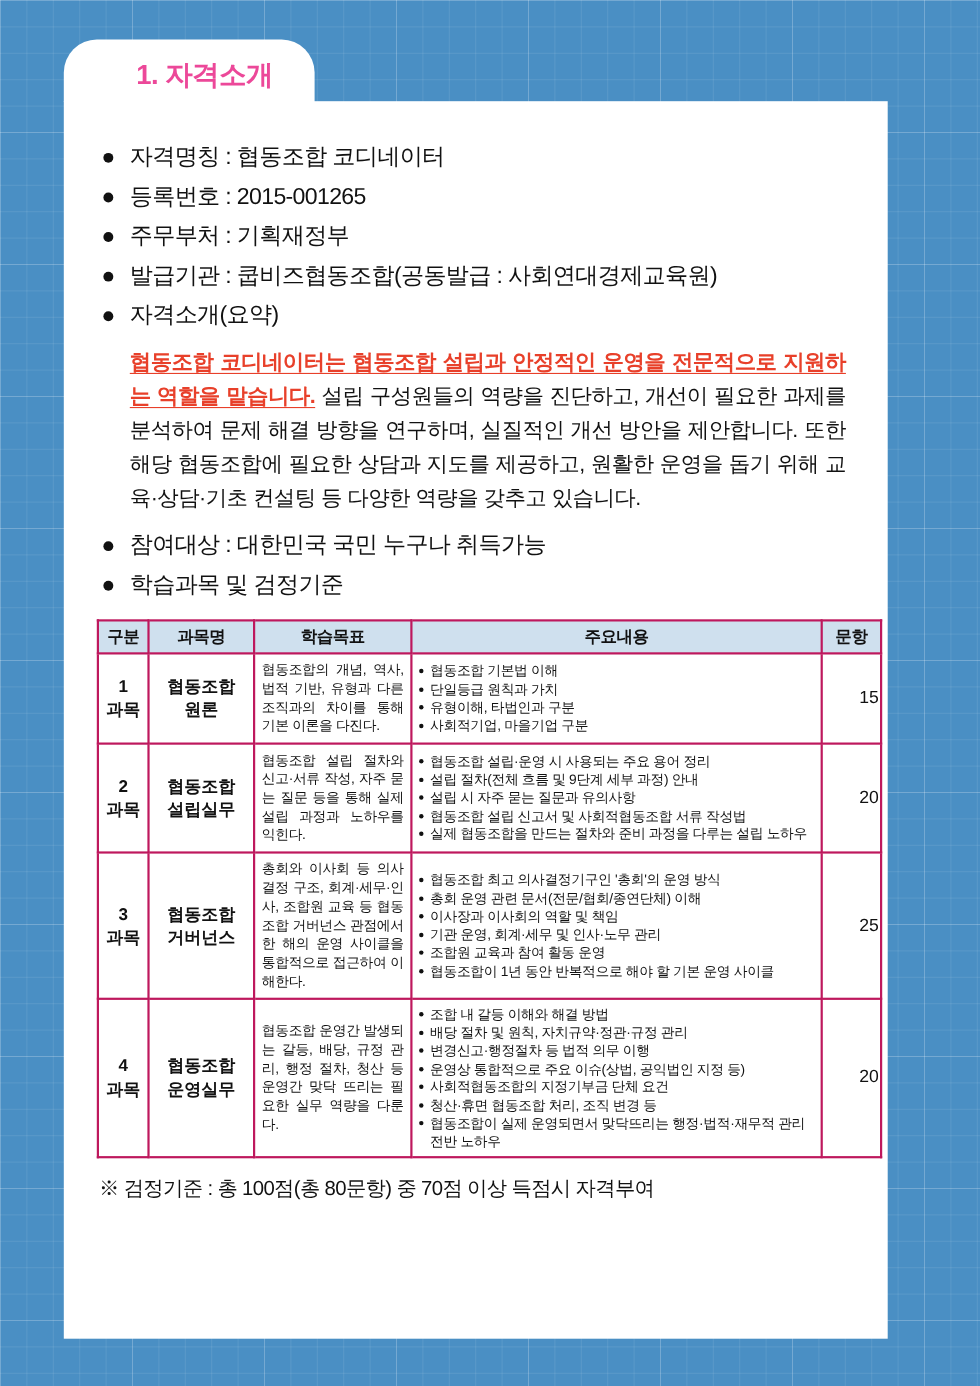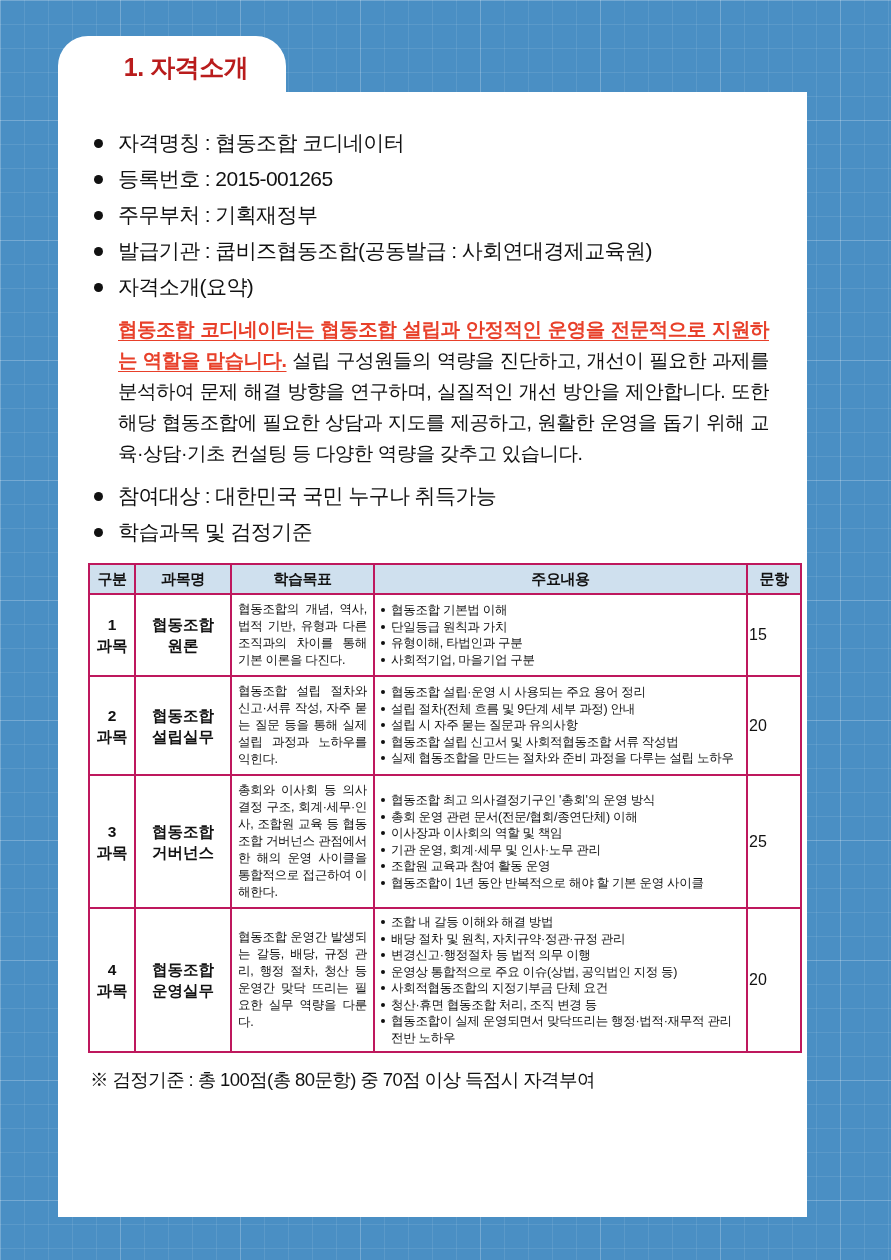--- a/index.html
+++ b/index.html
@@ -28,21 +28,21 @@
     width: 228px;
     height: 62px;
     background: #ffffff;
     border-radius: 30px 30px 6px 6px;
     z-index: 3;
     display: flex;
     align-items: center;
     justify-content: center;
   }
   .title-chip .chip-text {
-    color: #b91c1c;
+    color: #ec4899;
     font-size: 25px;
     font-weight: bold;
     letter-spacing: -0.5px;
     margin-left: 28px;
   }
 
   
   .card {
     position: absolute;
     left: 58px;
@@ -162,21 +162,21 @@
     content: "";
     position: absolute;
     left: 2px;
     top: 6px;
     width: 4px;
     height: 4px;
     border-radius: 50%;
     background: #111;
   }
   td.c-count {
-    text-align: left;
+    text-align: right;
     font-size: 16px;
     color: #111;
   }
 
   .note {
     margin: 14px 0 0 2px;
     font-size: 18.5px;
     color: #111;
     letter-spacing: -0.6px;
   }

